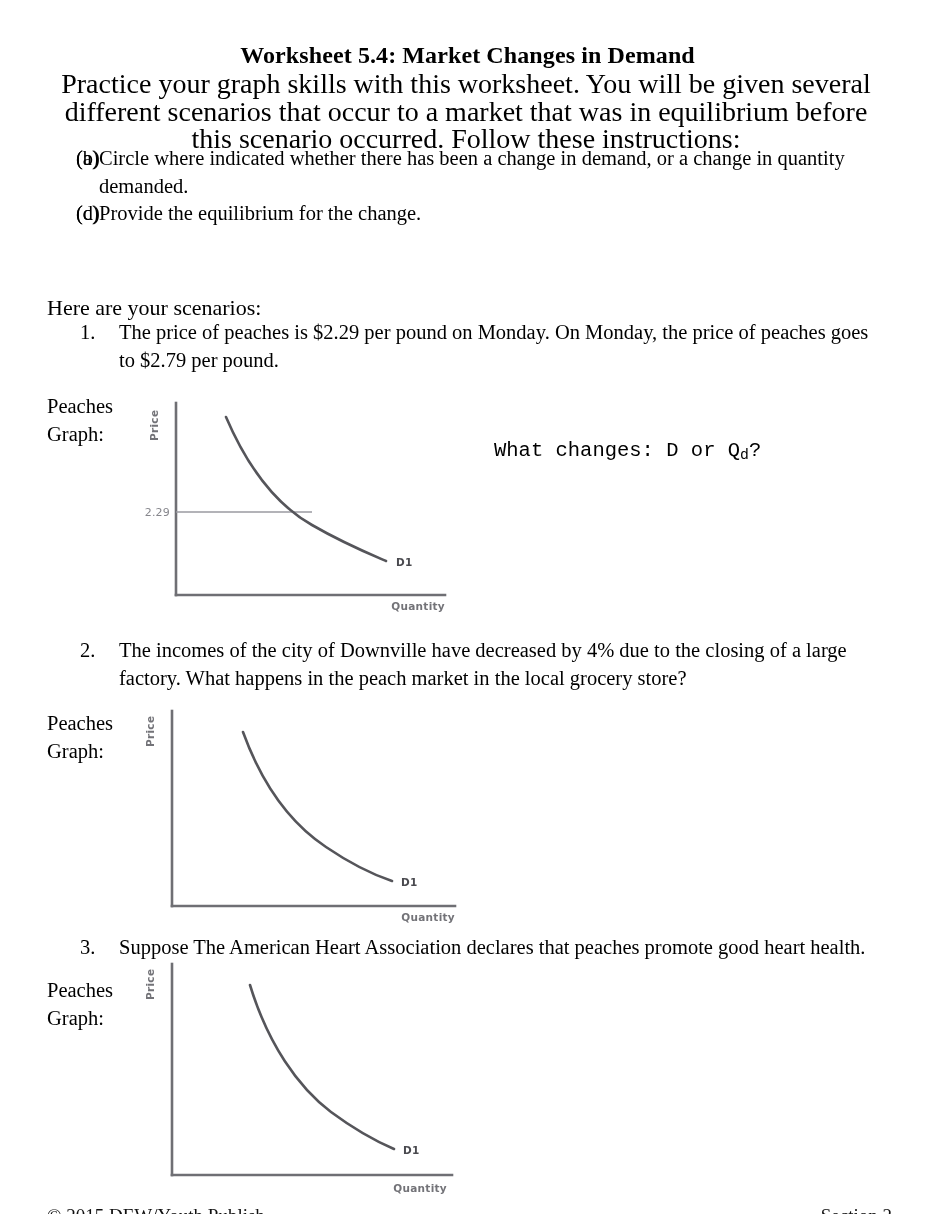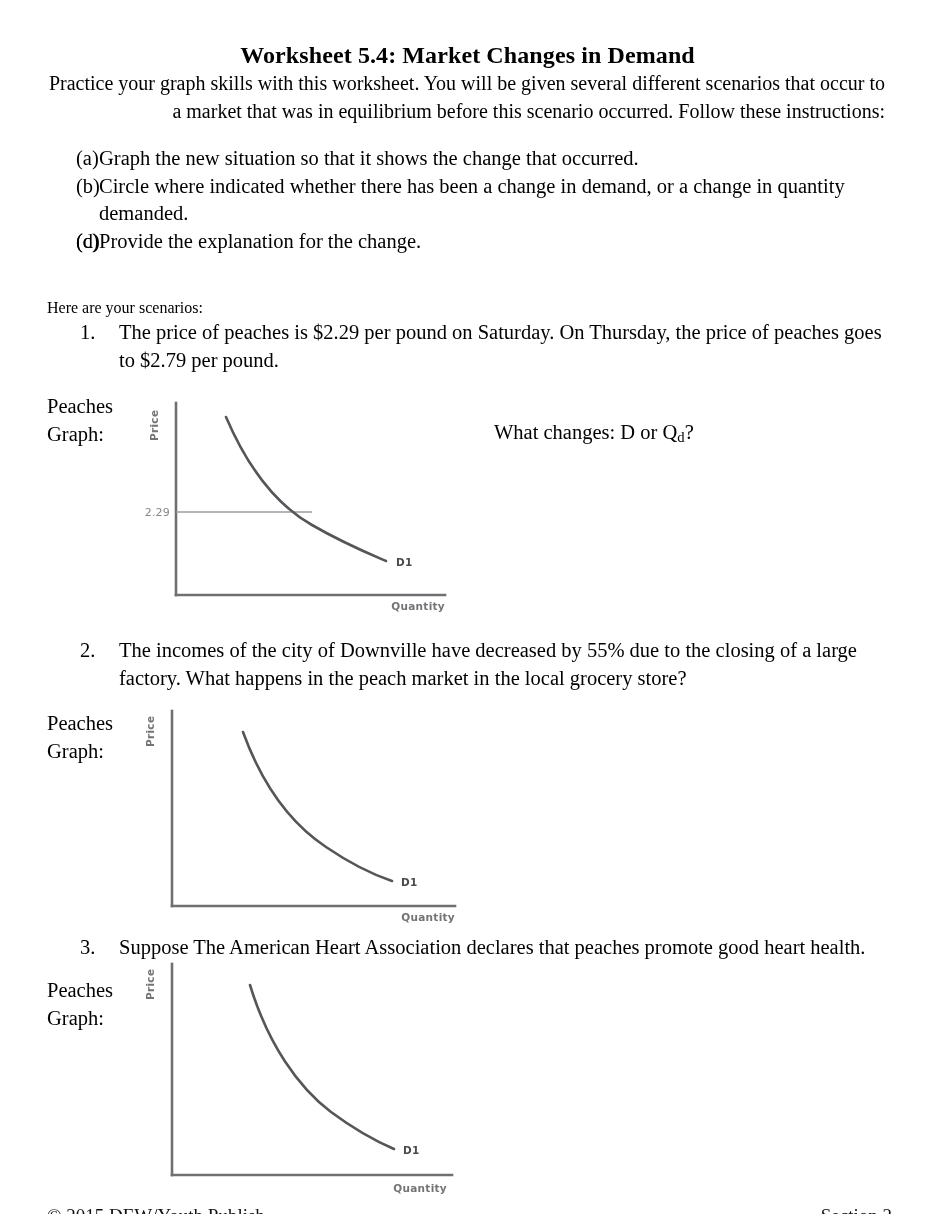--- a/index.html
+++ b/index.html
@@ -32,23 +32,23 @@
     font-weight: bold;
     letter-spacing: 0.1px;
   }
 
   
   .intro {
     position: absolute;
     left: 47px;
     top: 70px;
     width: 838px;
-    font-size: 20px;
-    line-height: 27.5px;
-    text-align: right;
+    font-size: 28px;
+    line-height: 27.5px;
+    text-align: center;
   }
 
   .alpha-list {
     position: absolute;
     left: 47px;
     top: 145px;
     width: 838px;
     font-size: 20.5px;
     line-height: 27.5px;
   }
@@ -62,21 +62,21 @@
     left: 29px;
     top: 0;
     width: 40px;
     text-align: left;
   }
 
   .scen-head {
     position: absolute;
     left: 47px;
     top: 294px;
-    font-size: 16px;
+    font-size: 22px;
     line-height: 27.5px;
   }
 
   .num-item {
     position: absolute;
     width: 838px;
     font-size: 20.5px;
     line-height: 27.5px;
     padding-left: 0;
   }
@@ -108,21 +108,21 @@
   #peaches-label-2 { left: 47px; top: 710px; }
   #peaches-label-3 { left: 47px; top: 977px; }
 
   
   .what-changes {
     position: absolute;
     font-size: 20.5px;
     line-height: 27.5px;
     white-space: nowrap;
   }
-  #what-changes-1 { left: 494px; top: 419px; }
+  #what-changes-1 { left: 494px; top: 437px; font-family: Liberation Mono, monospace; }
   #what-changes-2 { left: 502px; top: 745px; }
   #what-changes-3 { left: 512px; top: 996px; }
   .what-changes sub {
     font-size: 0.72em;
     vertical-align: -0.22em;
   }
 
   
   .graph {
     position: absolute;
@@ -199,40 +199,39 @@
 
 <div class="page">
 
   <div class="title">Worksheet 5.4: Market Changes in Demand</div>
 
   <div class="intro">Practice your graph skills with this worksheet. You will be given several different scenarios that occur to a market that was in equilibrium before this scenario occurred. Follow these instructions:</div>
 
   <div class="alpha-list">
     <div class="alpha-item">
       <span class="marker">(a)</span>
-      <span>Graph the new situation so that it shows the change that occurred.</span>
     </div>
     <div class="alpha-item">
       <span class="marker">(b)</span>
       <span>Circle where indicated whether there has been a change in demand, or a change in quantity demanded.</span>
     </div>
     <div class="alpha-item">
       <span class="marker">(c)</span>
     </div>
     <div class="alpha-item">
       <span class="marker">(d)</span>
-      <span>Provide the explanation for the change.</span>
+      <span>Provide the equilibrium for the change.</span>
     </div>
   </div>
 
   <div class="scen-head">Here are your scenarios:</div>
 
   <div class="num-item" id="scenario-1">
     <span class="marker">1.</span>
-    <span class="txt">The price of peaches is $2.29 per pound on Saturday. On Thursday, the price of peaches goes to $2.79 per pound.</span>
+    <span class="txt">The price of peaches is $2.29 per pound on Monday. On Monday, the price of peaches goes to $2.79 per pound.</span>
   </div>
 
   <div class="peaches-label" id="peaches-label-1">Peaches Graph:</div>
 
   <div class="what-changes" id="what-changes-1">
     <span>What changes: D or Q</span><sub>d</sub><span>?</span>
   </div>
 
   <div class="graph" id="graph-1">
     <svg width="320" height="220" viewBox="0 0 320 220">
@@ -249,21 +248,21 @@
       <text class="ax-label" x="305" y="215" text-anchor="end">Quantity</text>
 
       <text class="price-tick-label" x="30" y="121" text-anchor="end">2.29</text>
 
       <text class="curve-label" x="256" y="171" text-anchor="start">D1</text>
     </svg>
   </div>
 
   <div class="num-item" id="scenario-2">
     <span class="marker">2.</span>
-    <span class="txt">The incomes of the city of Downville have decreased by 55% due to the closing of a large factory. What happens in the peach market in the local grocery store?</span>
+    <span class="txt">The incomes of the city of Downville have decreased by 4% due to the closing of a large factory. What happens in the peach market in the local grocery store?</span>
   </div>
 
   <div class="peaches-label" id="peaches-label-2">Peaches Graph:</div>
 
 
   <div class="graph" id="graph-2">
     <svg width="340" height="222" viewBox="0 0 340 222">
       <line class="axis-line" x1="42" y1="6" x2="42" y2="201"></line>
       <line class="axis-line" x1="42" y1="201" x2="325" y2="201"></line>
       <path class="demand-curve" d="M 113 27 C 133 82, 163 120, 196 142 C 224 161, 247 171, 262 176"></path>

